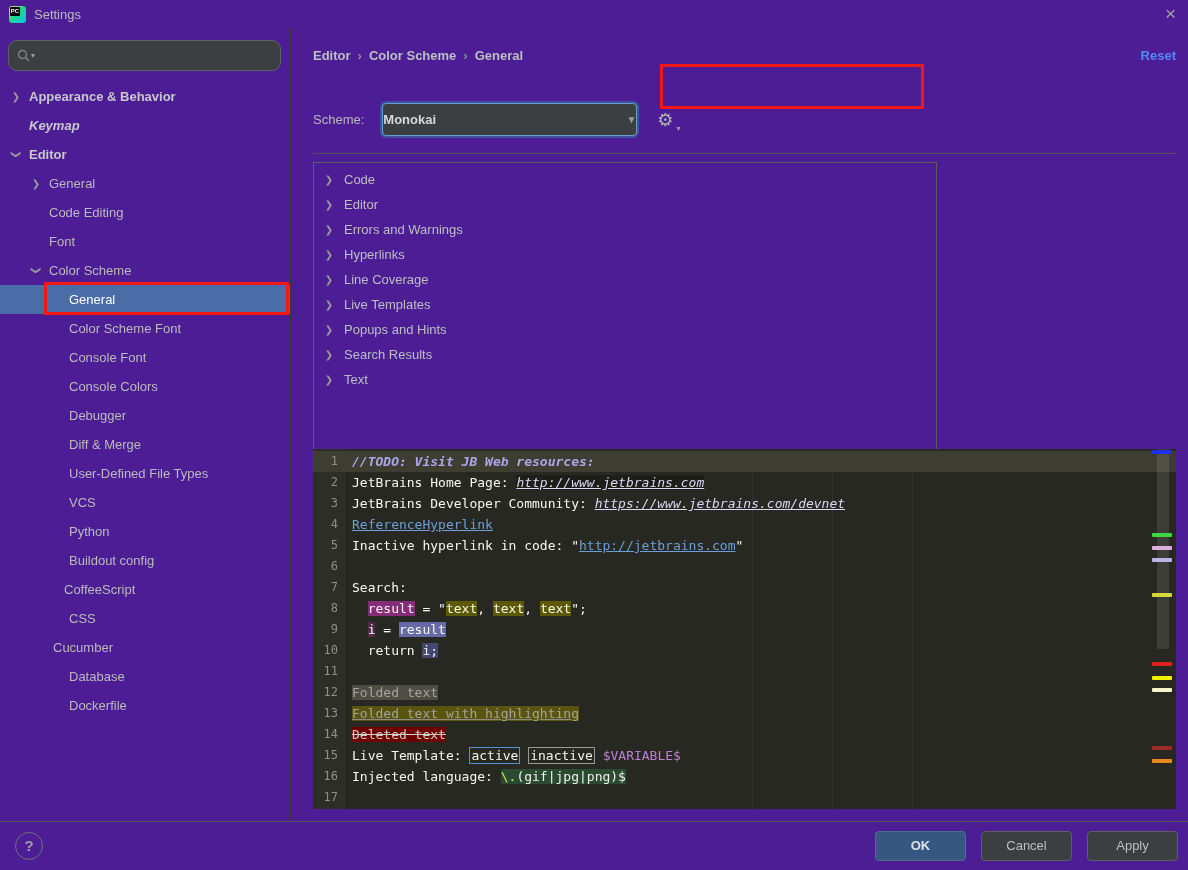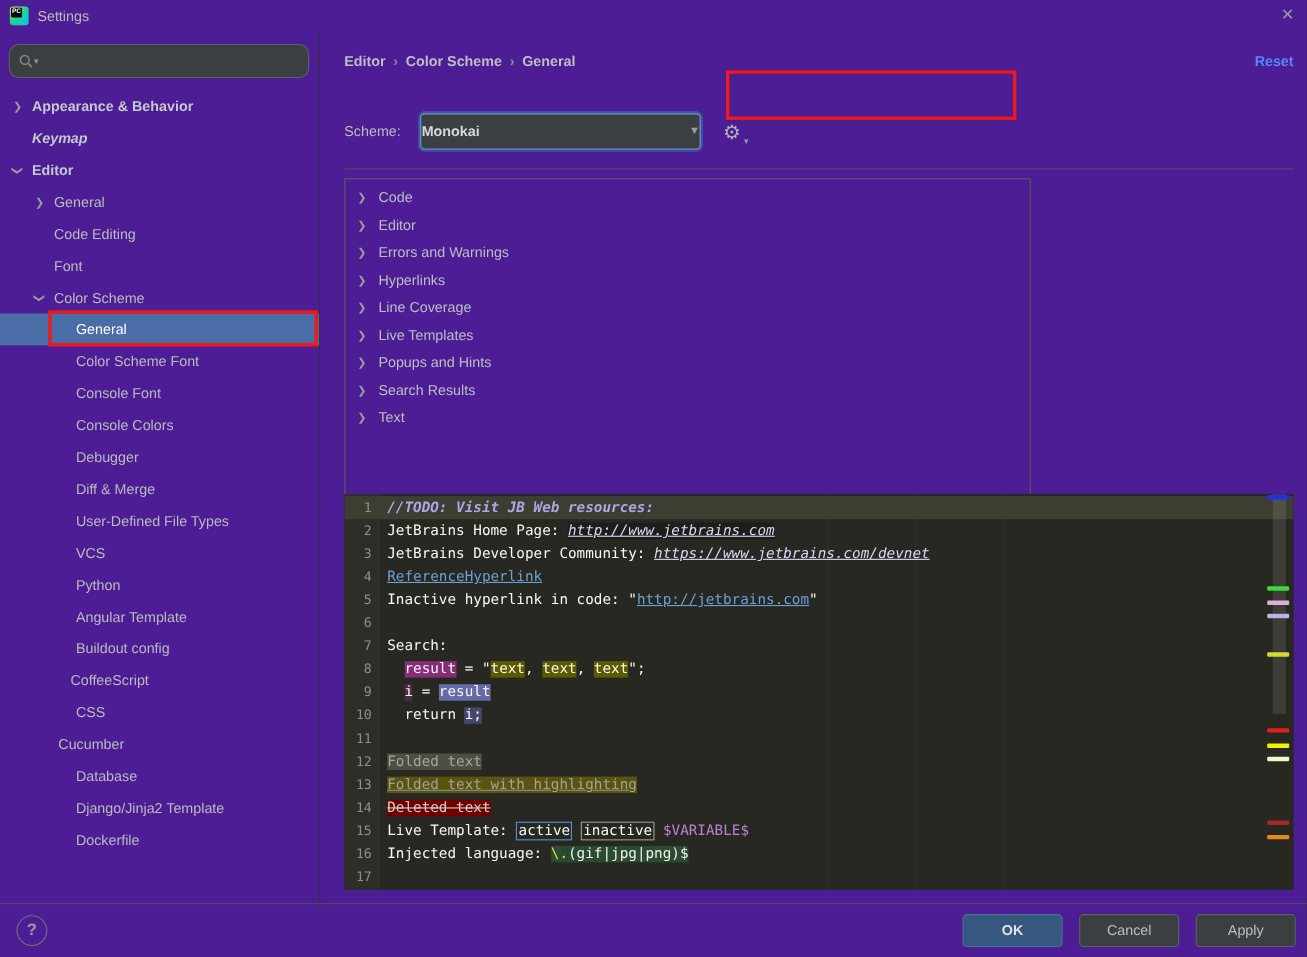--- a/index.html
+++ b/index.html
@@ -176,45 +176,37 @@
         <div class="sb-row" style="padding-left: 50px;">
           <span class="chev"></span>
           <span class="lbl" style="margin-left: 7px;">VCS</span>
         </div>
         <div class="sb-row" style="padding-left: 50px;">
           <span class="chev"></span>
           <span class="lbl" style="margin-left: 7px;">Python</span>
         </div>
         <div class="sb-row" style="padding-left: 50px;">
           <span class="chev"></span>
-          <span class="lbl" style="margin-left: 7px;">Angular Template</span>
-        </div>
-        <div class="sb-row" style="padding-left: 50px;">
-          <span class="chev"></span>
           <span class="lbl" style="margin-left: 7px;">Buildout config</span>
         </div>
         <div class="sb-row" style="padding-left: 50px;">
           <span class="chev"></span>
           <span class="lbl" style="margin-left: 2px;">CoffeeScript</span>
         </div>
         <div class="sb-row" style="padding-left: 50px;">
           <span class="chev"></span>
           <span class="lbl" style="margin-left: 7px;">CSS</span>
         </div>
         <div class="sb-row" style="padding-left: 34px;">
           <span class="chev"></span>
           <span class="lbl" style="margin-left: 7px;">Cucumber</span>
         </div>
         <div class="sb-row" style="padding-left: 50px;">
           <span class="chev"></span>
           <span class="lbl" style="margin-left: 7px;">Database</span>
-        </div>
-        <div class="sb-row" style="padding-left: 50px;">
-          <span class="chev"></span>
-          <span class="lbl" style="margin-left: 7px;">Django/Jinja2 Template</span>
         </div>
         <div class="sb-row" style="padding-left: 50px;">
           <span class="chev"></span>
           <span class="lbl" style="margin-left: 7px;">Dockerfile</span>
         </div>
       </div>
   </div>
 
   <div class="content">
     <div class="breadcrumb" id="breadcrumb"><span class="crumb">Editor</span><span class="crumb-sep">›</span><span class="crumb">Color Scheme</span><span class="crumb-sep">›</span><span class="crumb">General</span></div>

